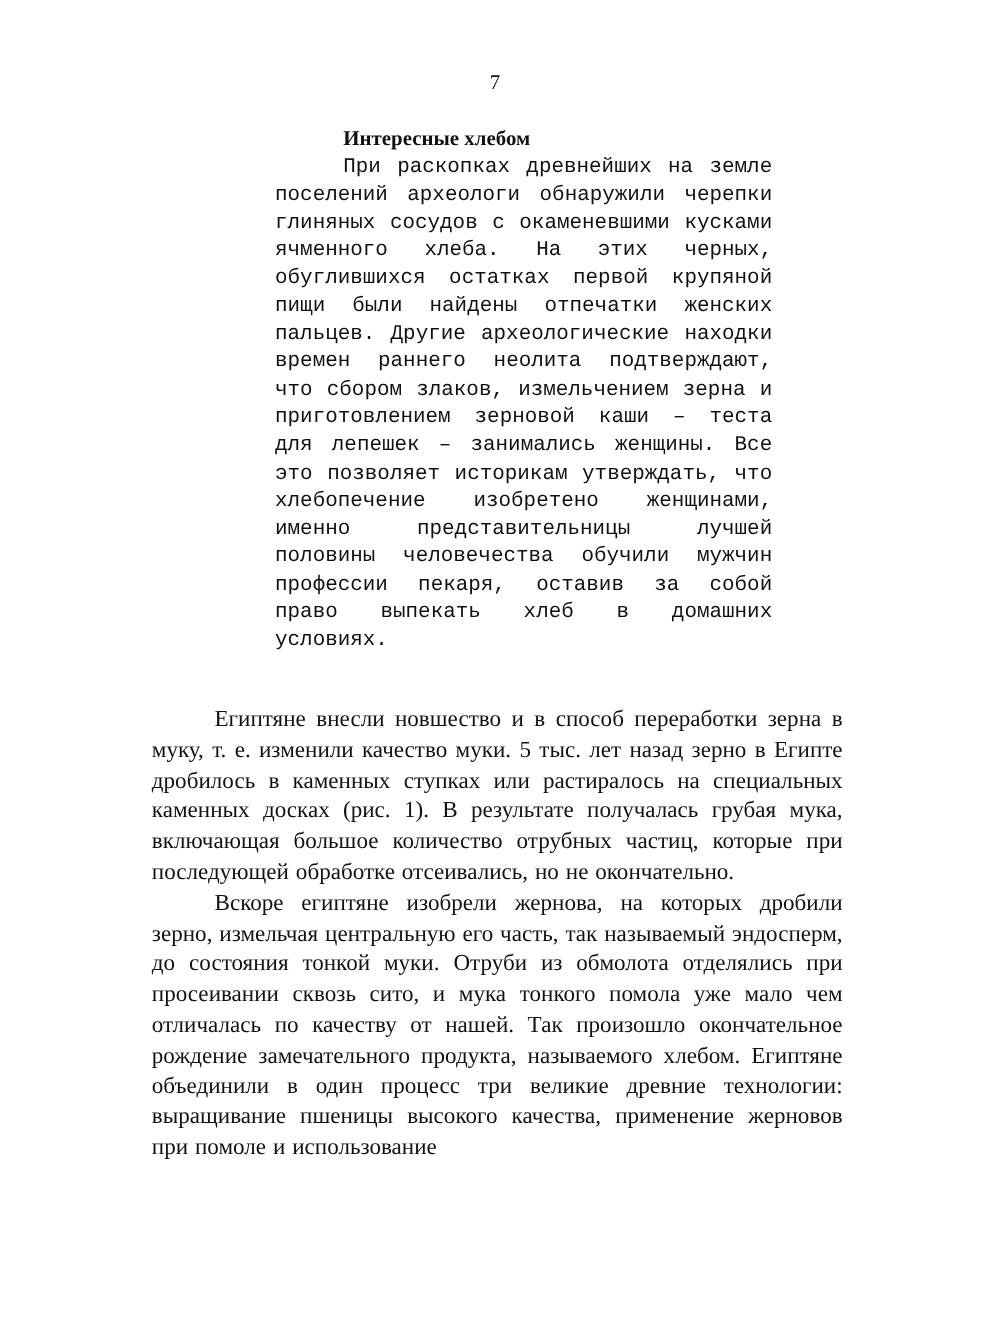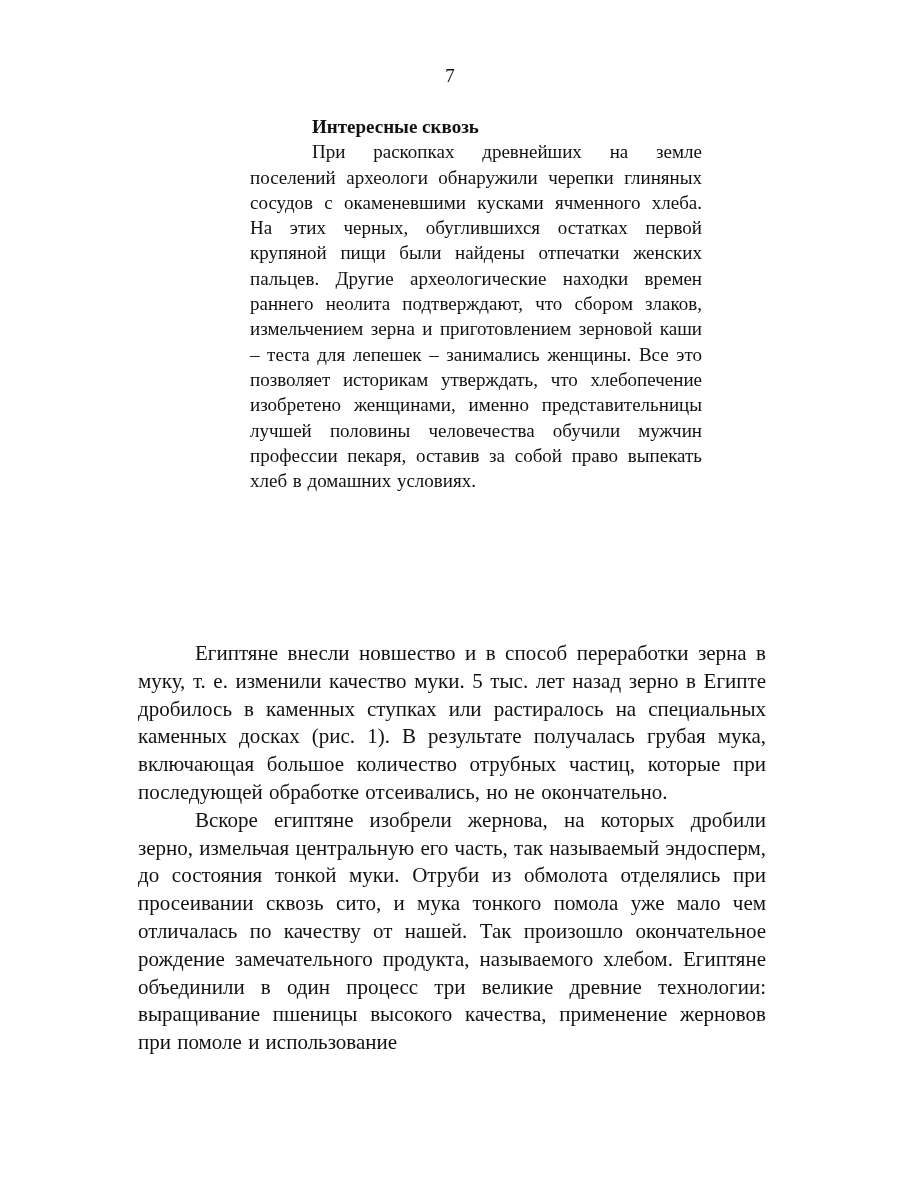--- a/index.html
+++ b/index.html
@@ -43,20 +43,21 @@
       text-indent: 62px;
       text-align: left;
       margin: 0;
     }
     .facts-text {
       margin: 0;
       text-align: justify;
       text-indent: 62px;
       word-spacing: 1px;
       hyphens: none;
+      font-family: Liberation Mono, monospace;
     }
     .body-block {
       position: absolute;
       top: 600px;
       left: 138px;
       width: 628px;
       font-size: 21px;
       line-height: 27.8px;
       margin-top: 40px;
     }
@@ -69,21 +70,21 @@
     }
   </style>
 </head>
 <body>
 
 <div class="page">
 
   <div class="page-number">7</div>
 
   <div class="facts-block">
-    <p class="facts-heading">Интересные сквозь</p>
+    <p class="facts-heading">Интересные хлебом</p>
     <p class="facts-text">При раскопках древнейших на земле поселений археологи обнаружили черепки глиняных сосудов с окаменевшими кусками ячменного хлеба. На этих черных, обуглившихся остатках первой крупяной пищи были найдены отпечатки женских пальцев. Другие археологические находки времен раннего неолита подтверждают, что сбором злаков, измельчением зерна и приготовлением зерновой каши – теста для лепешек – занимались женщины. Все это позволяет историкам утверждать, что хлебопечение изобретено женщинами, именно представительницы лучшей половины человечества обучили мужчин профессии пекаря, оставив за собой право выпекать хлеб в домашних условиях.</p>
   </div>
 
   <div class="body-block">
     <p class="body-paragraph">Египтяне внесли новшество и в способ переработки зерна в муку, т. е. изменили качество муки. 5 тыс. лет назад зерно в Египте дробилось в каменных ступках или растиралось на специальных каменных досках (рис. 1). В результате получалась грубая мука, включающая большое количество отрубных частиц, которые при последующей обработке отсеивались, но не окончательно.</p>
     <p class="body-paragraph">Вскоре египтяне изобрели жернова, на которых дробили зерно, измельчая центральную его часть, так называемый эндосперм, до состояния тонкой муки. Отруби из обмолота отделялись при просеивании сквозь сито, и мука тонкого помола уже мало чем отличалась по качеству от нашей. Так произошло окончательное рождение замечательного продукта, называемого хлебом. Египтяне объединили в один процесс три великие древние технологии: выращивание пшеницы высокого качества, применение жерновов при помоле и использование</p>
   </div>
 
 </div>
 

